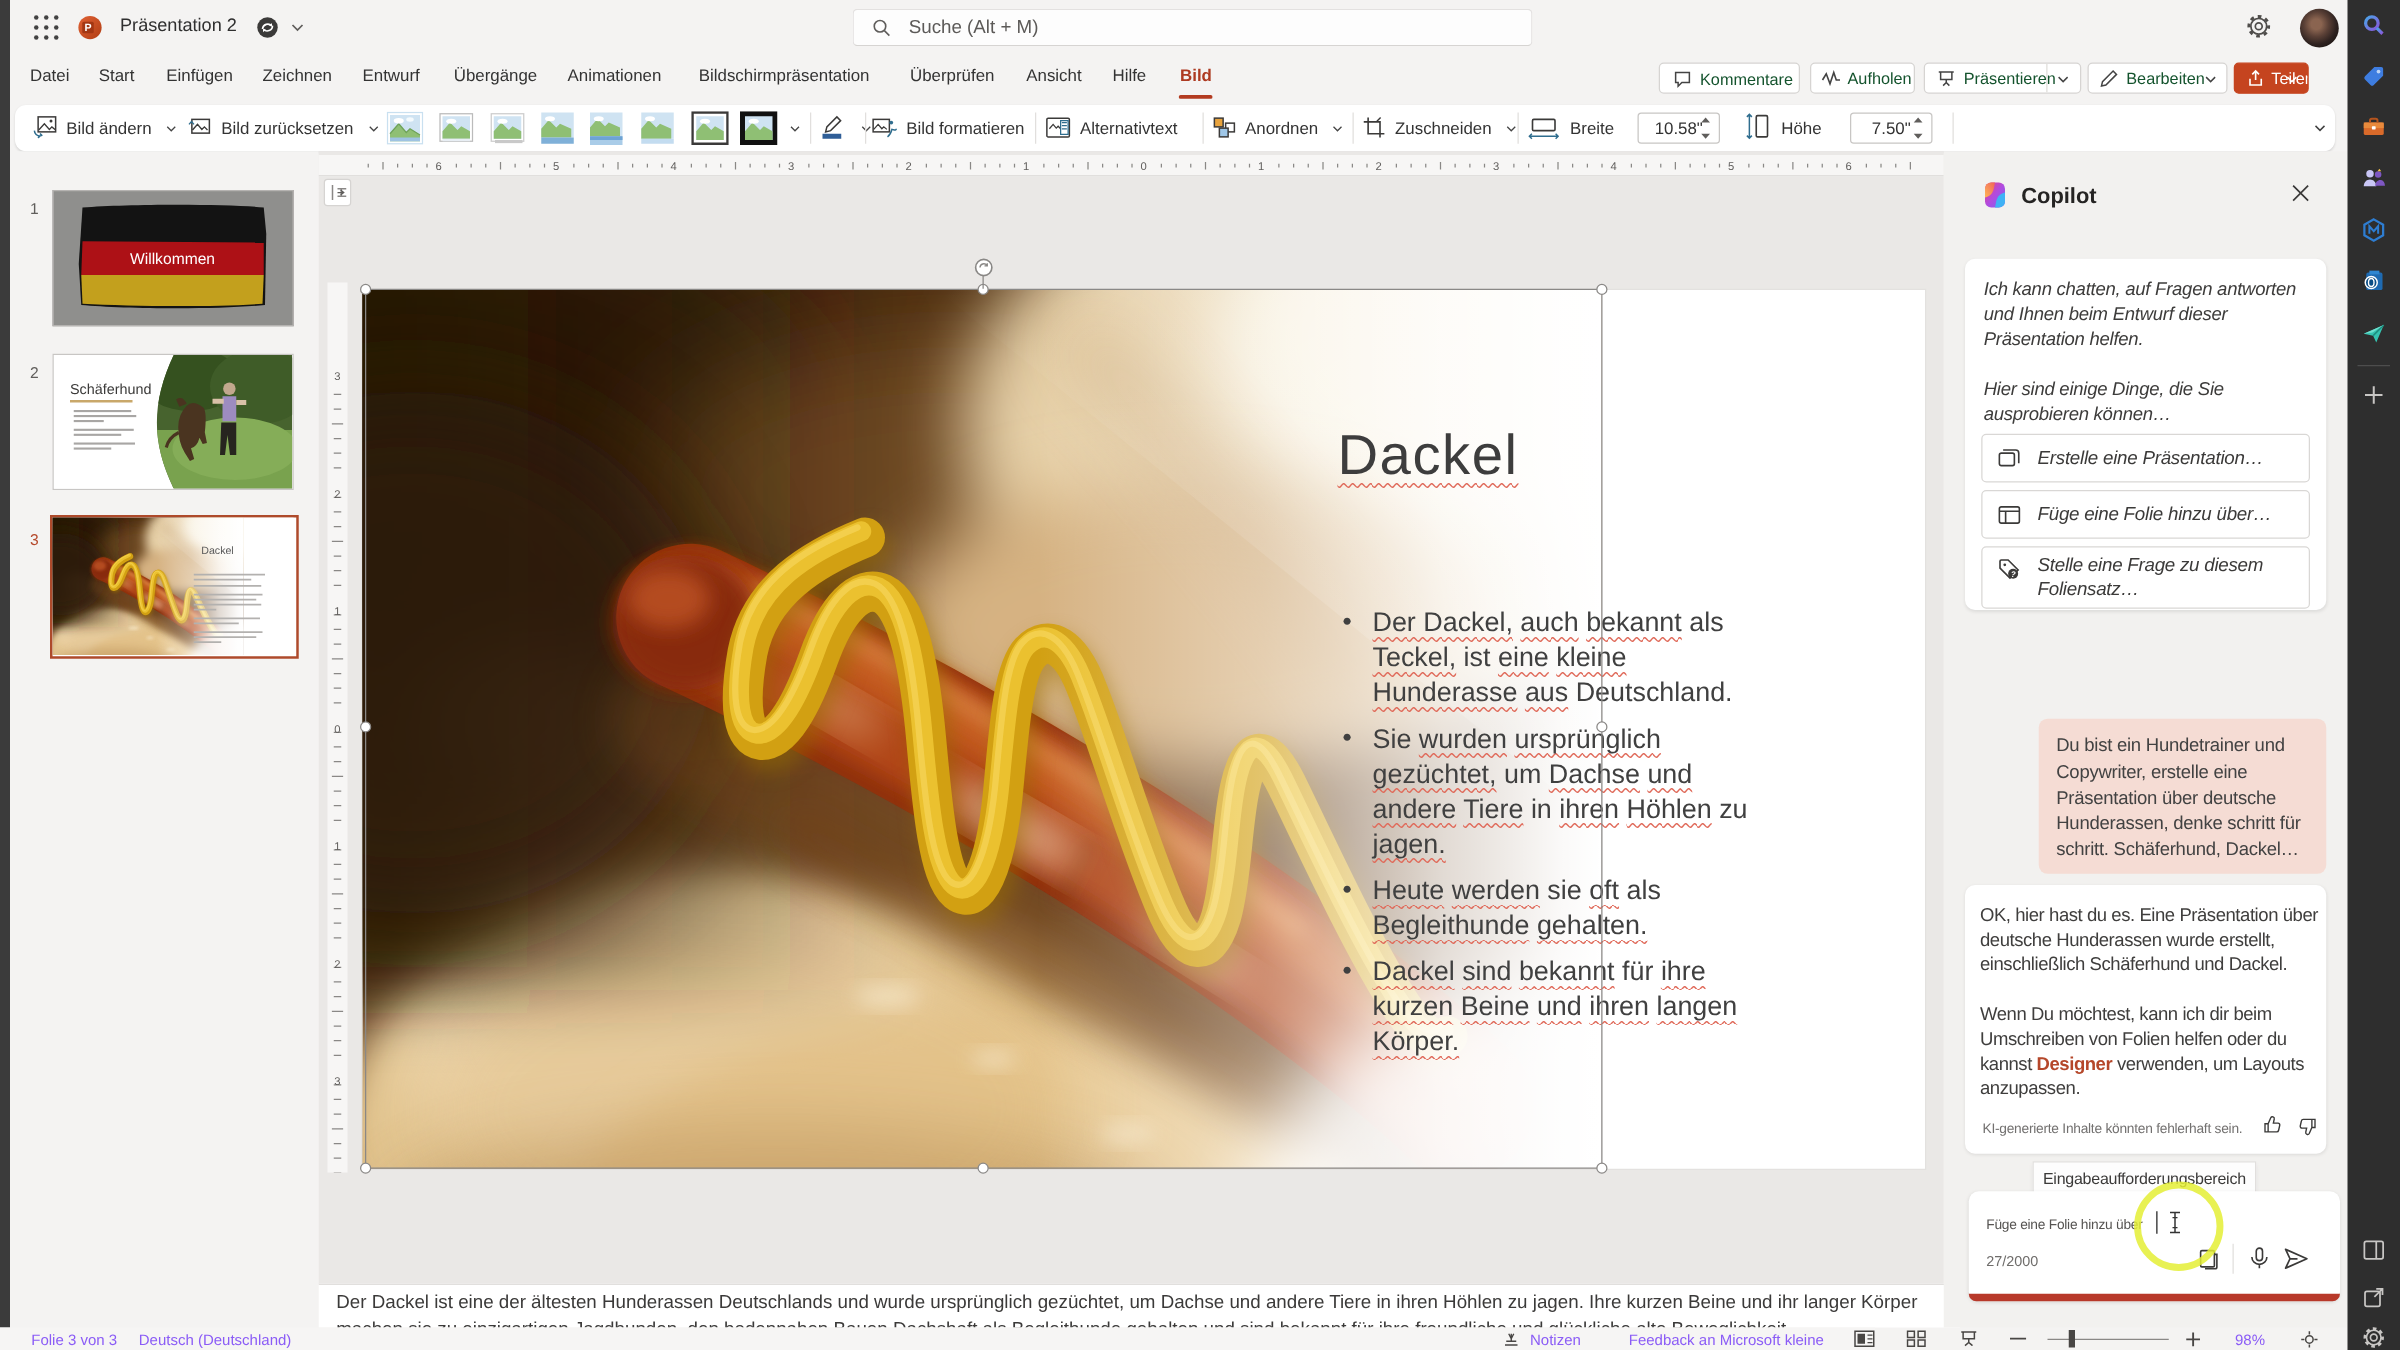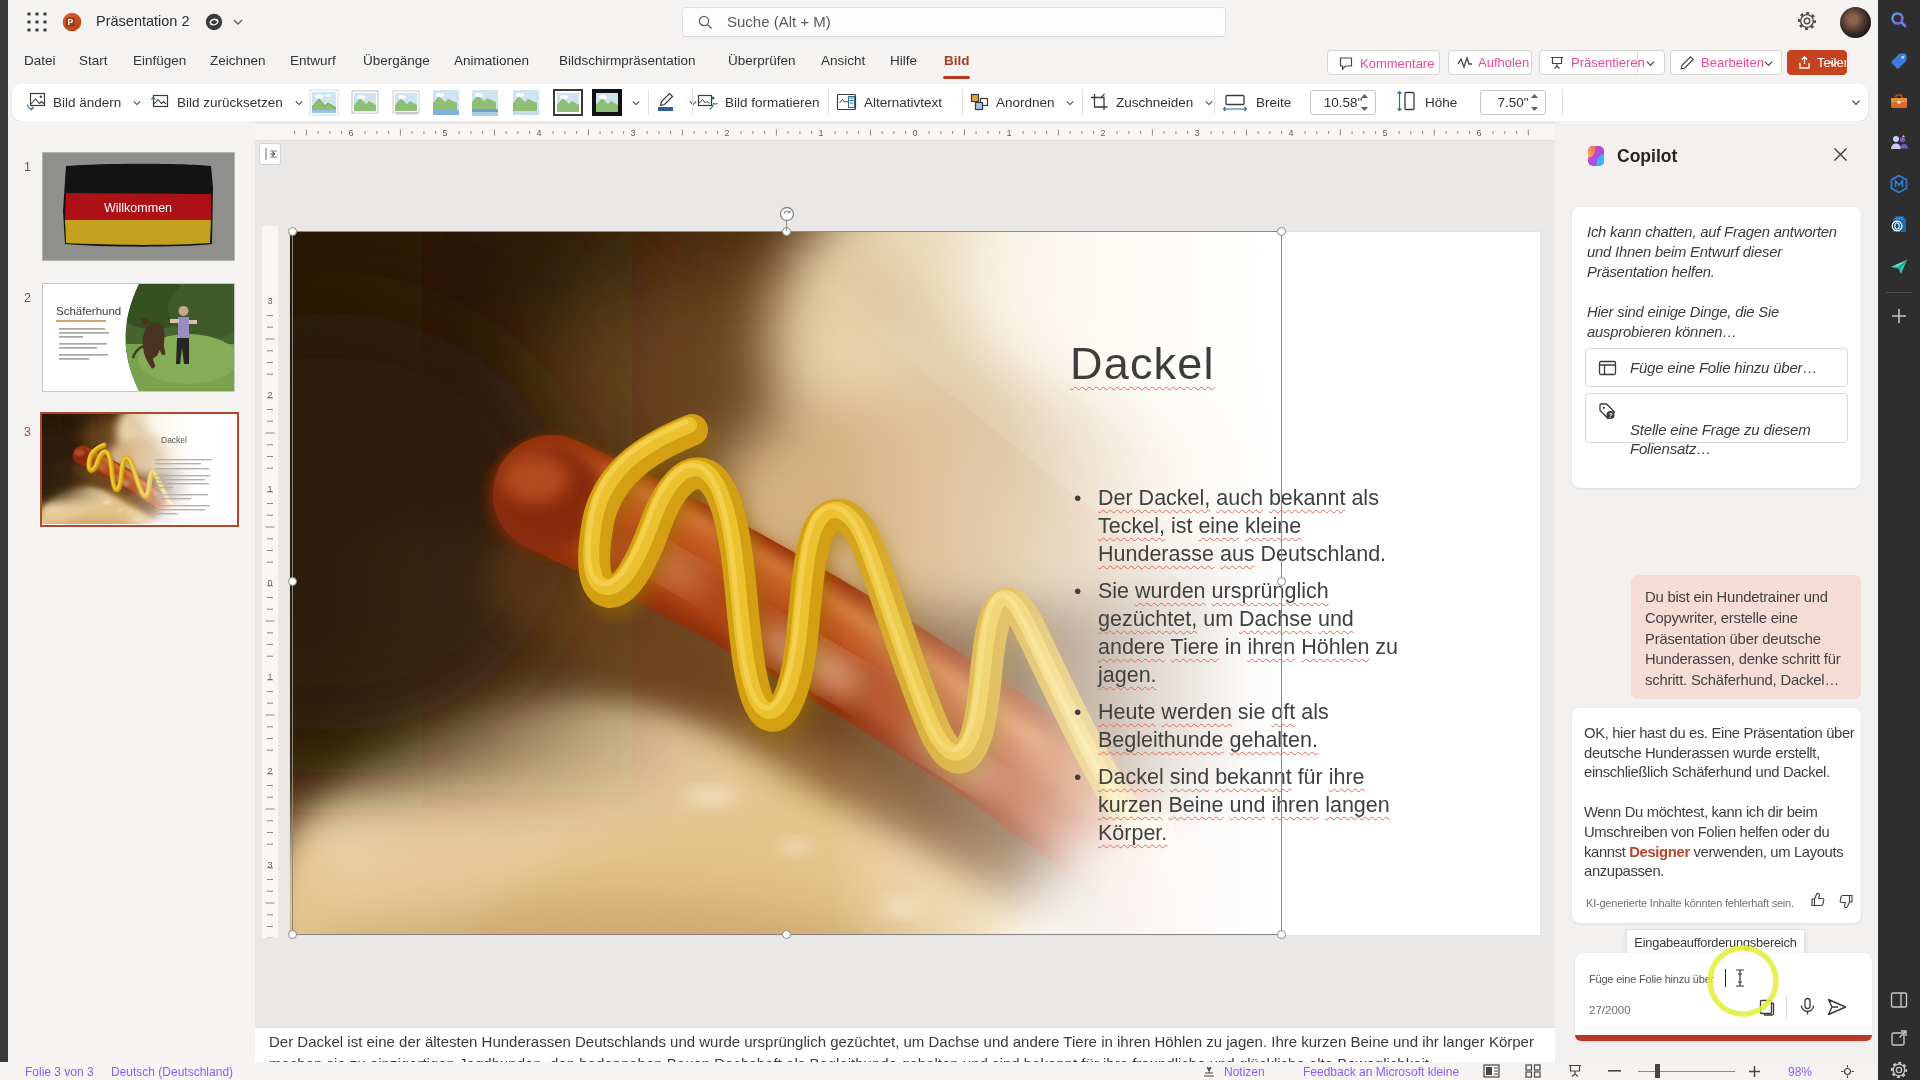--- a/index.html
+++ b/index.html
@@ -14,21 +14,21 @@
 #doctitle{position:absolute;left:88px;top:13px;font-size:14.5px;color:#2f2f2f;}
 #syncico{position:absolute;left:196px;top:12px;}
 #searchbox{position:absolute;left:674px;top:7px;width:544px;height:30px;background:#fdfdfd;border:1px solid #e3e1e0;border-bottom-color:#d6d4d2;border-radius:4px;color:#5c5a58;font-size:15px;line-height:28px;padding-left:44px;}
 #gear{position:absolute;left:1788px;top:10px;width:22px;height:22px;color:#404040;}
 #avatar{position:absolute;left:1832px;top:7px;width:31px;height:31px;border-radius:50%;background:radial-gradient(circle at 42% 40%,#8a6450 0 16%,#5a4036 38%,#2e2220 62%,#191310 85%);overflow:hidden;}
 
 #menubar{position:absolute;left:0;top:44px;width:1878px;height:40px;font-size:13.5px;color:#333;}
 .mtab{position:absolute;top:9px;}
 .mtab.red{color:#ad3a21;font-weight:bold;}
 #bildline{position:absolute;left:943px;top:32px;width:27px;height:3px;background:#b33b20;border-radius:2px;}
-.tbtn{position:absolute;top:6px;height:25px;background:#fff;border:1px solid #d6d4d2;border-radius:4px;font-size:13px;color:#ec4899;line-height:23px;white-space:nowrap;overflow:hidden;}
+.tbtn{position:absolute;top:6px;height:25px;background:#fff;border:1px solid #d6d4d2;border-radius:4px;font-size:13px;color:#14532d;line-height:23px;white-space:nowrap;overflow:hidden;}
 
 #ribbon{position:absolute;left:12px;top:84px;width:1856px;height:37px;background:#fff;border-radius:9px;box-shadow:0 1px 2px rgba(0,0,0,.12);}
 .ritem{position:absolute;top:0;height:37px;line-height:37px;font-size:13.5px;color:#333;white-space:nowrap;}
 .rsep{position:absolute;top:6px;width:1px;height:25px;background:#e1dfdd;}
 
 #thumbpanel{position:absolute;left:8px;top:121px;width:247px;height:941px;background:#f4f3f2;}
 .slnum{position:absolute;font-size:12.5px;color:#605e5c;}
 .thumb{position:absolute;background:#fff;border:1px solid #c8c6c4;}
 
 #canvas{position:absolute;left:255px;top:121px;width:1300px;height:906px;background:#eae8e6;}
@@ -607,34 +607,40 @@
     <path d="M20 10c-4 1-6 3-7 7l-1 5h3a5 5 0 0 0 5-5z" fill="#3fb2f5"></path>
   </svg>
   <span class="abs" style="left:62px;top:25px;font-size:17.5px;font-weight:bold;color:#252423;">Copilot</span>
   <svg class="abs" style="left:277px;top:25px" width="17" height="17" viewBox="0 0 17 17">
         <path d="M2.5 2.5l12 12M14.5 2.5l-12 12" stroke="#3b3a39" stroke-width="1.4"></path>
       </svg>
   <div class="card" style="left:17px;top:86px;width:289px;height:281px;padding:15px;font-size:14.8px;color:#3d3c3b;line-height:20px;letter-spacing:-.2px;">
     <div style="white-space:nowrap">Ich kann chatten, auf Fragen antworten<br>und Ihnen beim Entwurf dieser<br>Präsentation helfen.</div>
     <div style="height:20px"></div>
     <div style="white-space:nowrap">Hier sind einige Dinge, die Sie<br>ausprobieren können…</div>
+    <div class="cbtn" style="margin-top:5px;">
+      <svg style="margin-right:13px" width="19" height="17" viewBox="0 0 19 17">
+            <rect x="1.5" y="4.5" width="12" height="10" rx="1.5" fill="none" stroke="#3b3a39" stroke-width="1.3"></rect>
+            <path d="M4.5 2h10a2.5 2.5 0 0 1 2.5 2.5v8" fill="none" stroke="#3b3a39" stroke-width="1.3"></path>
+          </svg>
+      Erstelle eine Präsentation…</div>
     <div class="cbtn">
       <svg style="margin-right:13px" width="19" height="16" viewBox="0 0 19 16">
             <rect x="1.5" y="1.5" width="16" height="13" rx="1.5" fill="none" stroke="#3b3a39" stroke-width="1.3"></rect>
             <path d="M1.5 5h16M6.5 5v9.5" stroke="#3b3a39" stroke-width="1.3"></path>
           </svg>
       Füge eine Folie hinzu über…</div>
     <div class="cbtn" style="height:50px;align-items:flex-start;padding-top:5px;">
       <svg style="margin-right:13px;margin-top:3px;flex:none" width="19" height="19" viewBox="0 0 19 19">
             <path d="M2 8.5V3a1 1 0 0 1 1-1h5.5l8 8-6.5 6.5z" fill="none" stroke="#3b3a39" stroke-width="1.3"></path>
             <circle cx="5.8" cy="5.8" r="1.1" fill="#3b3a39"></circle>
             <circle cx="12.5" cy="13" r="4" fill="#3b3a39"></circle>
             <text x="12.5" y="15.8" font-size="6.5" fill="#fff" text-anchor="middle" font-family="Liberation Sans" font-weight="bold">?</text>
           </svg>
-      <span style="white-space:normal;line-height:19px;margin-top:21px;">Stelle eine Frage zu diesem<br>Foliensatz…</span>
+      <span style="white-space:normal;line-height:19px;">Stelle eine Frage zu diesem<br>Foliensatz…</span>
         </div>
   </div>
 </div>
 <div id="replycard">
       <div style="white-space:nowrap;letter-spacing:-.35px;">OK, hier hast du es. Eine Präsentation über<br>deutsche Hunderassen wurde erstellt,<br>einschließlich Schäferhund und Dackel.</div>
 <div style="height:20px"></div>
 <div style="white-space:nowrap;letter-spacing:-.35px;">Wenn Du möchtest, kann ich dir beim<br>Umschreiben von Folien helfen oder du<br>kannst <b style="color:#b5472a">Designer</b> verwenden, um Layouts<br>anzupassen.</div>
 <div style="position:absolute;left:14px;top:186px;font-size:11px;color:#737170;letter-spacing:-.2px;">KI-generierte Inhalte könnten fehlerhaft sein.</div>
 <svg style="position:absolute;left:237px;top:183px" width="17" height="17" viewBox="0 0 17 17">
         <path d="M5.5 8v6.5M5.5 14.5h6.8a1.6 1.6 0 0 0 1.6-1.3l.9-4a1.4 1.4 0 0 0-1.4-1.7H9.7l.7-3.3a1.5 1.5 0 0 0-2.8-1L5.5 8H3v6.5z" fill="none" stroke="#3b3a39" stroke-width="1.1"></path>

